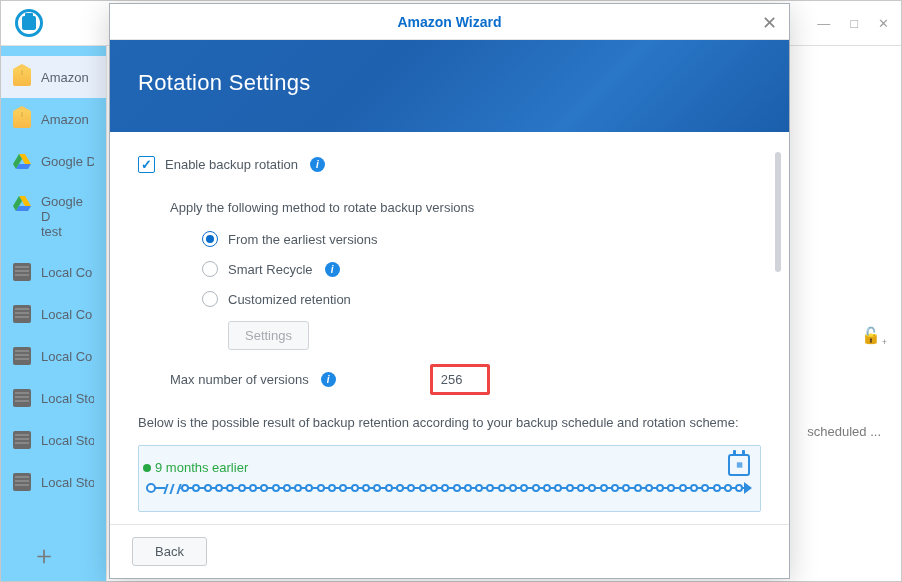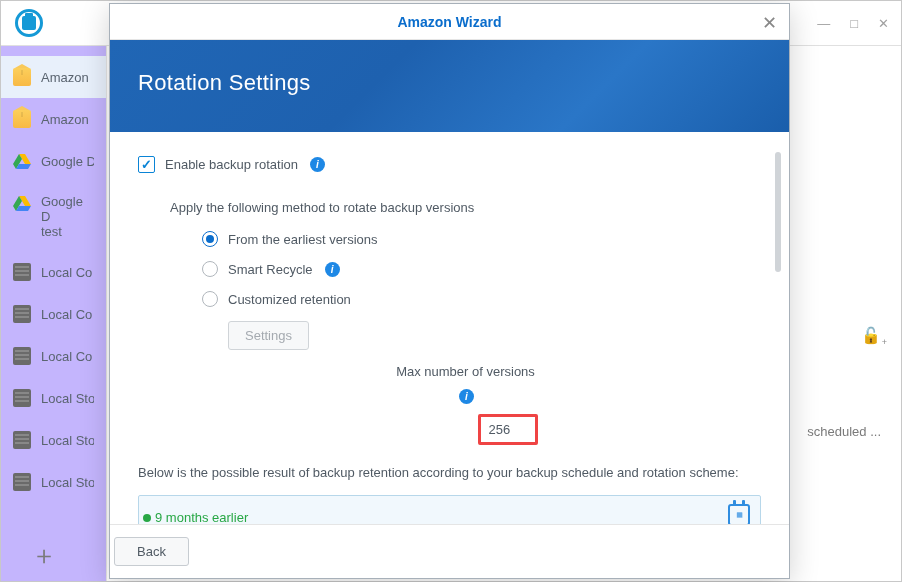--- a/index.html
+++ b/index.html
@@ -3,21 +3,21 @@
 <meta charset="utf-8">
 <style>
 * { box-sizing: border-box; margin: 0; padding: 0; }
 body { font-family: -apple-system, BlinkMacSystemFont, "Segoe UI", Arial, sans-serif; font-size: 13px; color: #505a64; background: #e8e8e8; width: 902px; height: 582px; overflow: hidden; position: relative; }
 
 
 .bg-window { position: absolute; top: 0; left: 0; right: 0; bottom: 0; background: #fff; border: 1px solid #c8c8c8; }
 .bg-titlebar { height: 45px; background: #fff; border-bottom: 1px solid #e0e0e0; display: flex; align-items: center; justify-content: flex-end; padding: 0 12px; gap: 20px; }
 .bg-ctrl { color: #a0a0a0; cursor: default; }
 .bg-main { display: flex; height: calc(100% - 45px); }
-.bg-sidebar { width: 106px; background: #c4b5fd; border-right: 1px solid #e5e5e5; padding-top: 10px; }
+.bg-sidebar { width: 106px; background: #7dd3fc; border-right: 1px solid #e5e5e5; padding-top: 10px; }
 .sidebar-item { display: flex; align-items: center; gap: 10px; padding: 12px 12px; color: #5a6470; cursor: default; }
 .sidebar-item.selected { background: #e8f0fb; }
 .sidebar-icon { width: 18px; height: 18px; flex-shrink: 0; }
 .sidebar-label { white-space: nowrap; overflow: hidden; }
 .bg-content { flex: 1; position: relative; }
 .bg-addbtn { position: absolute; bottom: 8px; left: 30px; font-size: 26px; font-weight: 200; color: #7a7a7a; }
 .bg-content-right { position: absolute; right: 14px; top: 280px; font-size: 16px; color: #8a8a8a; }
 .bg-scheduled { position: absolute; right: 20px; top: 378px; color: #7a7a7a; font-size: 13px; }
 
 
@@ -49,21 +49,21 @@
 .info-icon { width: 15px; height: 15px; border-radius: 50%; background: #1e88e5; color: #fff; display: inline-flex; align-items: center; justify-content: center; font-size: 10px; font-weight: bold; font-style: italic; margin-left: 2px; }
 
 .block-indent { margin-left: 32px; }
 .apply-text { margin-bottom: 16px; color: #505a64; margin-top: 27px; }
 .radio-group { margin-left: 32px; }
 .radio-row { display: flex; align-items: center; gap: 10px; margin-bottom: 14px; }
 .radio { width: 16px; height: 16px; border: 1px solid #b0b6bc; border-radius: 50%; display: inline-flex; align-items: center; justify-content: center; }
 .radio.selected { border-color: #0a6dcc; }
 .radio.selected::after { content: ""; width: 8px; height: 8px; background: #0a6dcc; border-radius: 50%; }
 .settings-btn { margin-left: 26px; padding: 6px 16px; border: 1px solid #d0d4d8; border-radius: 3px; background: #f7f8f9; color: #a5aab0; font-size: 13px; margin-bottom: 14px; display: inline-block; }
-.max-row { display: flex; align-items: center; gap: 10px; margin-left: 0px; margin-bottom: 18px; flex-direction: column; }
+.max-row { display: flex; align-items: center; gap: 10px; margin-left: 0px; margin-bottom: 18px; }
 .max-input { width: 60px; padding: 5px 8px; border: 3px solid #ef4444; border-radius: 2px; font-size: 13px; color: #505a64; margin-left: 84px; }
 .desc-text { color: #505a64; margin-bottom: 12px; line-height: 1.5; }
 
 
 .timeline-box { position: relative; border: 1px solid #b7d7ea; background: #f1f8fd; border-radius: 2px; padding: 14px 10px 8px; }
 .tl-cal-icon { position: absolute; right: 10px; top: 8px; width: 22px; height: 22px; border: 2px solid #2f8de0; border-radius: 3px; display: flex; align-items: center; justify-content: center; }
 .tl-cal-icon::before { content: ""; position: absolute; top: -6px; left: 3px; width: 3px; height: 6px; background: #2f8de0; border-radius: 1px; }
 .tl-cal-icon::after { content: ""; position: absolute; top: -6px; right: 3px; width: 3px; height: 6px; background: #2f8de0; border-radius: 1px; }
 .tl-cal-inner { font-size: 7px; letter-spacing: -1px; color: #2f8de0; }
 .tl-label { color: #28a745; font-size: 13px; margin-bottom: 6px; margin-left: 6px; position: relative; }
@@ -73,21 +73,21 @@
 .tl-break { position: absolute; left: 16px; top: 3px; }
 .tl-break::before, .tl-break::after { content: ""; position: absolute; width: 5px; height: 10px; border-left: 2px solid #2f8de0; border-right: 2px solid #2f8de0; transform: skewX(-18deg); background: #f1f8fd; }
 .tl-break::after { left: 6px; }
 .tl-start { position: absolute; left: -3px; top: 2px; width: 10px; height: 10px; border: 2px solid #2f8de0; background: #fff; border-radius: 50%; }
 .tl-dots { position: absolute; left: 32px; right: 6px; top: 3px; display: flex; justify-content: space-between; }
 .tl-dot { width: 8px; height: 8px; border: 2px solid #2f8de0; background: #fff; border-radius: 50%; }
 .tl-end { position: absolute; right: -2px; top: 1px; width: 0; height: 0; border-left: 8px solid #2f8de0; border-top: 6px solid transparent; border-bottom: 6px solid transparent; }
 .tl-scale { display: flex; margin-left: 54px; gap: 80px; color: #3a8fd8; font-size: 11px; }
 .tl-scale span { border-left: 1px solid #b7d7ea; padding-left: 6px; }
 
-.modal-footer { border-top: 1px solid #e5e5e5; padding: 12px 4px; display: flex; align-items: center; justify-content: space-between; }
+.modal-footer { border-top: 1px solid #e5e5e5; padding: 12px 22px; display: flex; align-items: center; justify-content: space-between; }
 .btn { padding: 6px 22px; border-radius: 3px; font-size: 13px; cursor: default; border: 1px solid #c7ccd1; background: #f7f8f9; color: #505a64; }
 .btn-primary { background: #1e76d2; border-color: #1e76d2; color: #fff; }
 .footer-spacer { flex: 1; }
 .footer-right { display: flex; gap: 10px; }
 
 
 .app-icon { position: absolute; left: 14px; top: 8px; width: 28px; height: 28px; border: 3px solid #1599d6; border-radius: 50%; display: flex; align-items: center; justify-content: center; background: #fff; }
 .app-icon-inner { width: 14px; height: 14px; background: #1599d6; border-radius: 2px; position: relative; }
 .app-icon-inner::after { content: ""; position: absolute; top: -3px; left: 3px; right: 3px; height: 3px; background: #1599d6; border-radius: 1px 1px 0 0; }
 </style>

